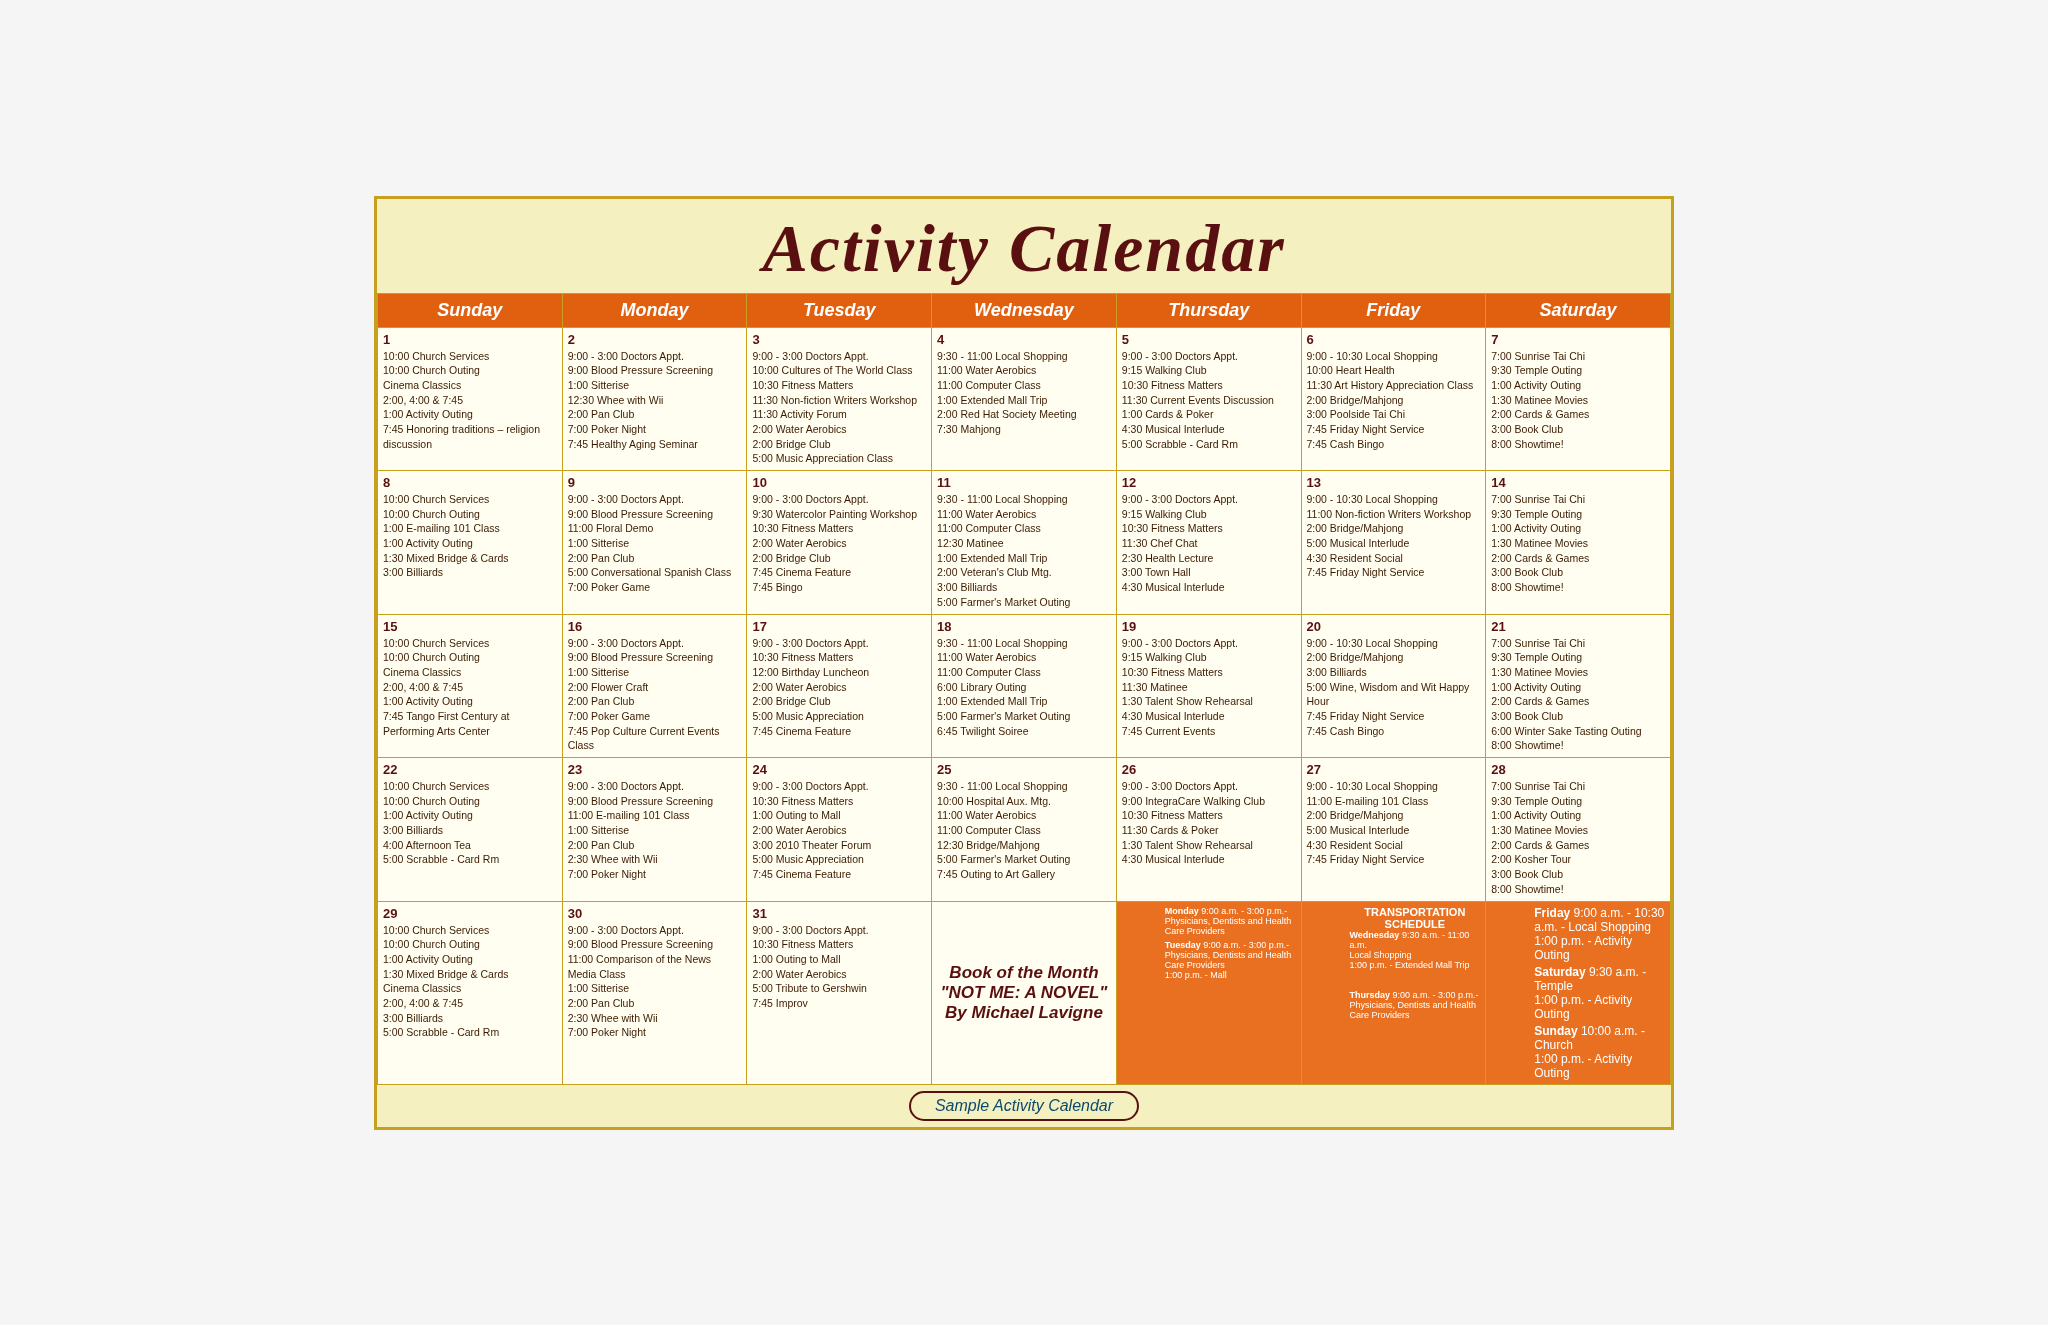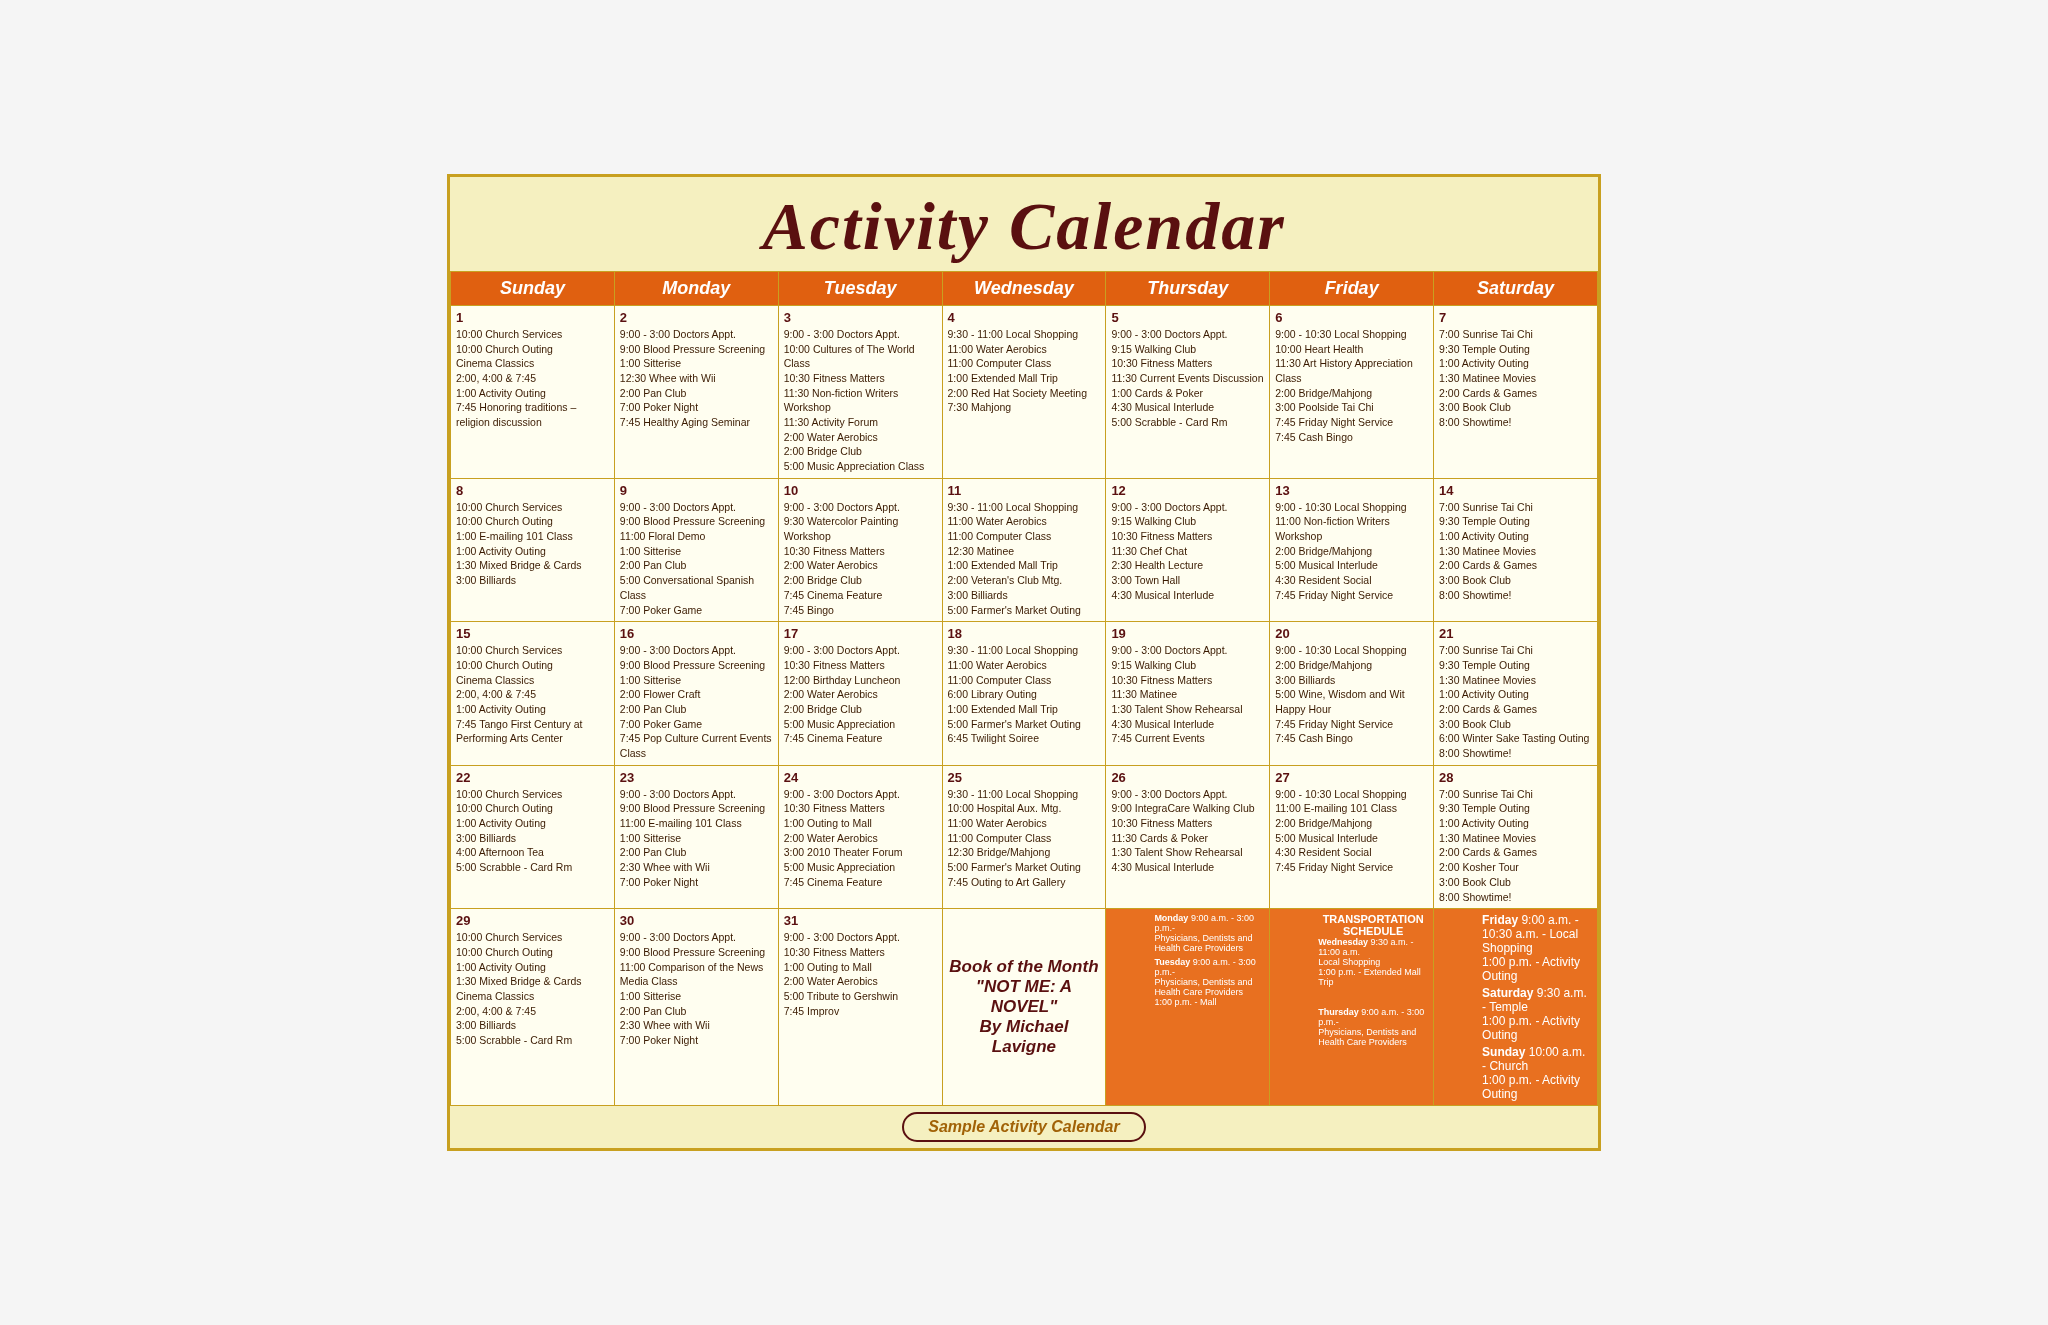--- a/index.html
+++ b/index.html
@@ -8,21 +8,21 @@
       font-family: Arial, sans-serif;
       display: flex;
       justify-content: center;
       align-items: center;
       min-height: 100vh;
       padding: 10px;
     }
     .calendar-wrapper {
       background: #f5f0c0;
       border: 3px solid #c8a020;
-      width: 1154px;
+      width: 1300px;
       max-width: 100%;
     }
     .calendar-header {
       background: #f5f0c0;
       text-align: center;
       padding: 10px 0 5px 0;
     }
     .calendar-title {
       font-size: 68px;
       font-family: Georgia, 'Times New Roman', serif;
@@ -84,23 +84,23 @@
       background: #f5f0c0;
       text-align: center;
       padding: 6px;
     }
     .footer-badge {
       display: inline-block;
       border: 2px solid #5a1010;
       border-radius: 20px;
       padding: 4px 24px;
       font-size: 16px;
-      font-weight: bold;
+      font-weight: normal;
       font-style: italic;
-      color: #a16207;
+      color: #0c4a6e;
       background: #f5f0c0;
     }
   </style>
 </head>
 <body>
 
 <div class="calendar-wrapper">
   <div class="calendar-header">
     <span class="calendar-title">Activity Calendar</span>
   </div>

